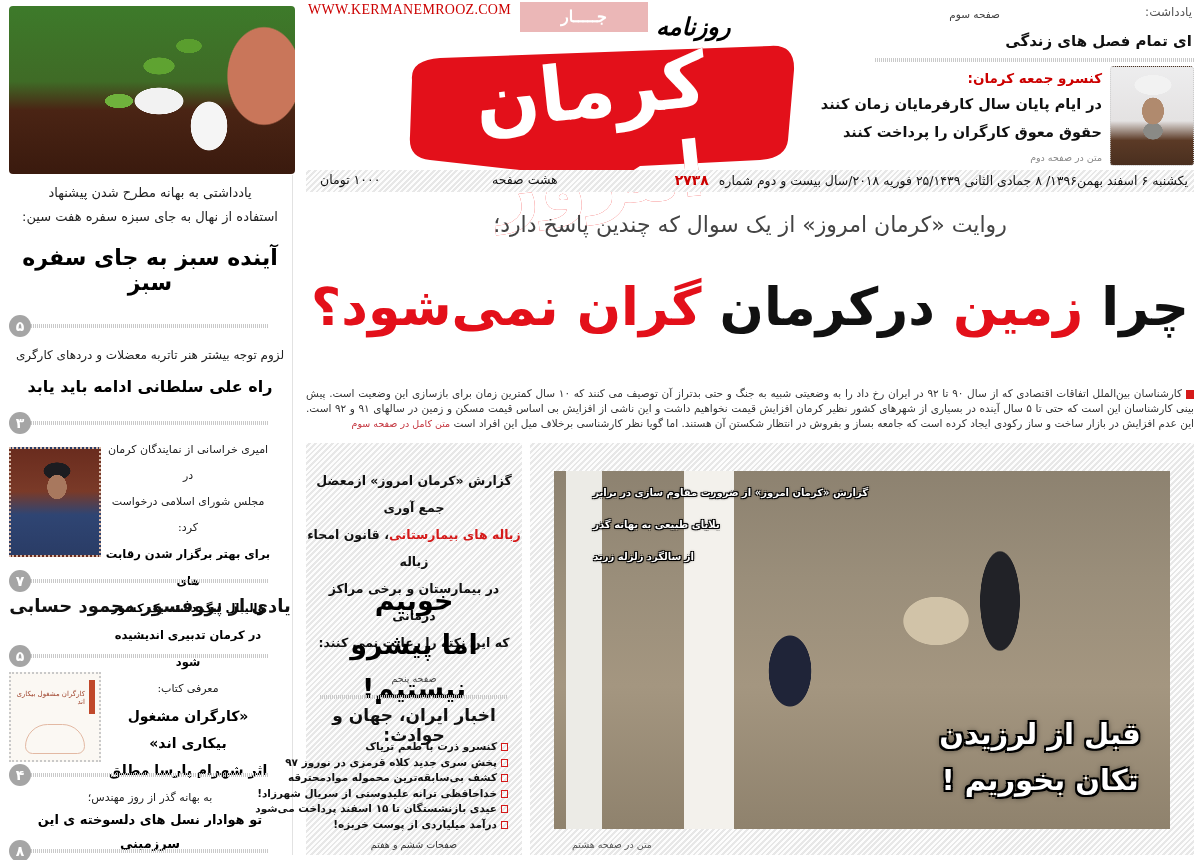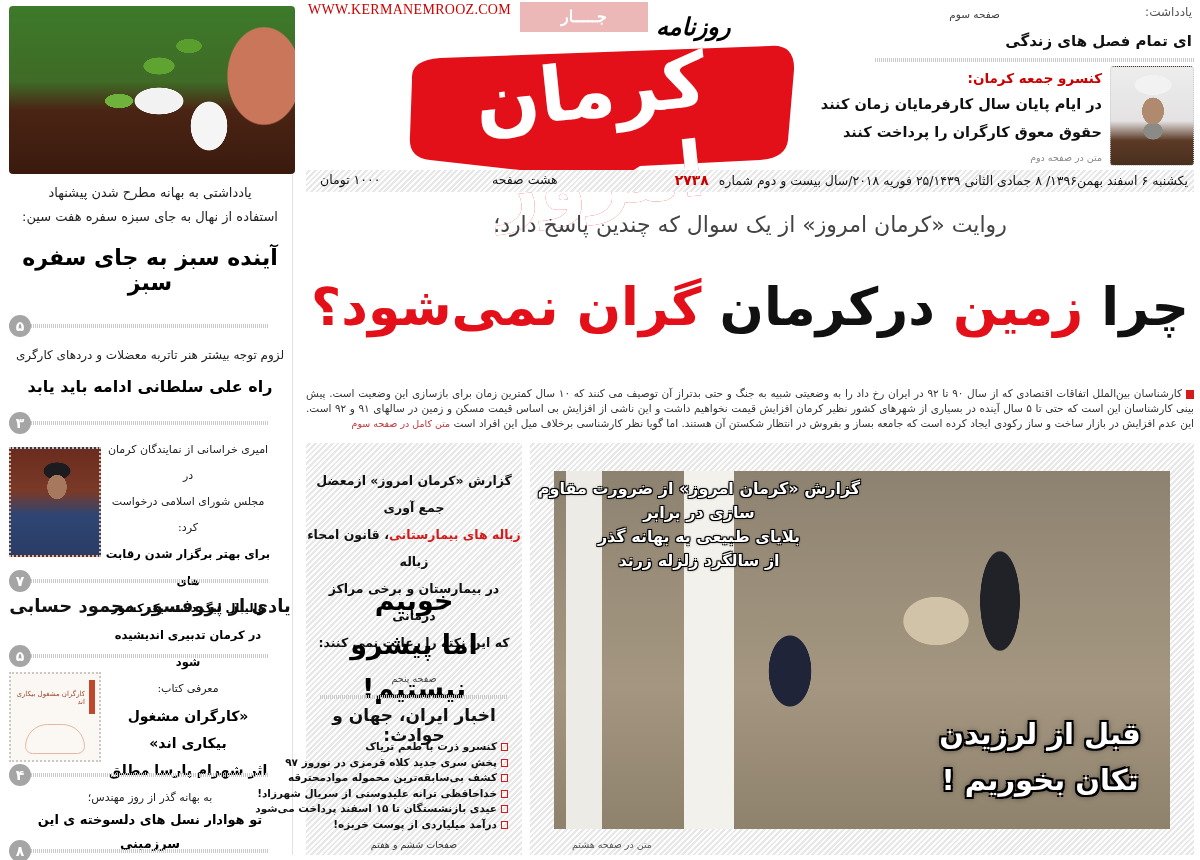--- a/index.html
+++ b/index.html
@@ -100,21 +100,21 @@
   .eq-photo { position: absolute; left: 24px; top: 28px; width: 616px; height: 358px;
     background:
       radial-gradient(ellipse 30px 50px at 236px 200px, #1f2438 70%, transparent 72%),
       radial-gradient(ellipse 28px 70px at 446px 130px, #212227 70%, transparent 72%),
       radial-gradient(ellipse 46px 34px at 382px 150px, #d1c3a8 70%, transparent 72%),
       radial-gradient(ellipse 46px 30px at 660px 260px, #f2c2c8 60%, transparent 62%),
       linear-gradient(90deg, transparent 0 130px, #f3f1ec 130px 180px, transparent 180px),
       linear-gradient(90deg, transparent 0 12px, #ecebe6 12px 48px, transparent 48px),
       linear-gradient(180deg, #8d8270 0%, #9a8e7a 30%, #a49680 60%, #8f826d 100%);
   }
-  .eq-report { position: absolute; right: 326px; top: 34px; text-align: center; font-size: 16px; font-weight: bold; line-height: 24px; color: #fff;
+  .eq-report { position: absolute; right: 326px; top: 34px; text-align: left; font-size: 10px; font-weight: bold; line-height: 32px; color: #fff;
     text-shadow: -1px -1px 0 #000, 1px -1px 0 #000, -1px 1px 0 #000, 1px 1px 0 #000, 0 0 3px #000; }
   .eq-big { position: absolute; left: 376px; top: 268px; width: 268px; text-align: center; font-size: 29px; font-weight: bold; line-height: 46px; color: #fff;
     text-shadow: -2px -2px 0 #000, 2px -2px 0 #000, -2px 2px 0 #000, 2px 2px 0 #000, 0 0 6px #000; }
   .eq-more { position: absolute; left: 10px; top: 396px; font-size: 9.5px; color: #555; padding-left: 32px; }
 </style>
 </head>
 <body>
 
 <div class="abs left-col">
   <div class="vr"></div>

